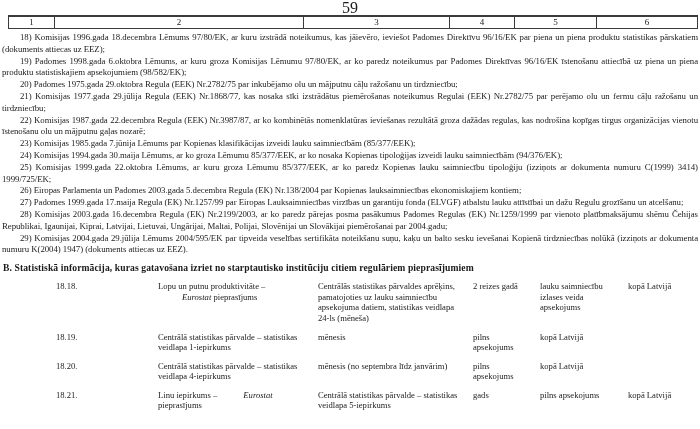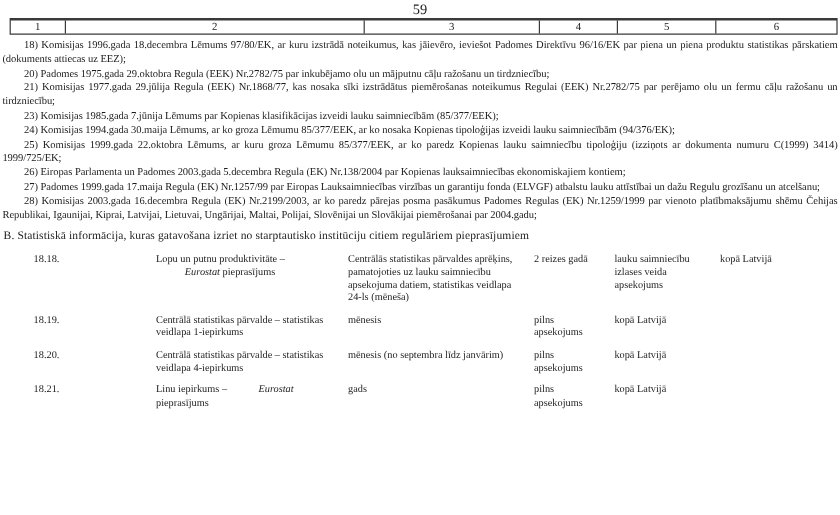--- a/index.html
+++ b/index.html
@@ -6,21 +6,21 @@
   body {
     width: 700px; height: 429px;
     background: #ffffff;
     color: #1b1b1b;
     font-family: "Liberation Serif", "DejaVu Serif", serif;
     overflow: hidden;
     position: relative;
   }
   .page-number {
     text-align: center;
-    font-size: 12px;
+    font-size: 16px;
     padding-top: 2px;
     height: 12px;
     line-height: 12px;
   }
   .header-table {
     display: flex;
     margin: 1px 0 3px 8px;
     width: 690px;
     border: 1px solid #3a3a3a;
     border-top: 2px solid #3a3a3a;
@@ -47,31 +47,32 @@
   }
   .para {
     margin: 0;
     text-indent: 18px;
     font-size: 8.8px;
     line-height: 11.8px;
     letter-spacing: -0.05px;
   }
   .section-heading {
     font-size: 9.6px;
-    font-weight: normal;
+    font-weight: bold;
     margin: 6px 0 8px 3px;
     letter-spacing: 0.1px;
   }
   .data-table { margin-left: 28px; }
   .drow {
     display: grid;
     grid-template-columns: 102px 160px 155px 67px 88px auto;
     margin-bottom: 8px;
     font-size: 8.6px;
     line-height: 10.6px;
+    margin-left: 28px;
   }
   .dc { padding-right: 10px; }
   .em { font-style: italic; padding-left: 24px; }
 </style>
 </head>
 <body>
 
 <div class="page">
 
   <div class="page-number">59</div>
@@ -80,28 +81,31 @@
     <div class="hcell hc1">1</div>
     <div class="hcell hc2">2</div>
     <div class="hcell hc3">3</div>
     <div class="hcell hc4">4</div>
     <div class="hcell hc5">5</div>
     <div class="hcell hc6">6</div>
   </div>
 
   <div class="paras">
     <p class="para">18) Komisijas 1996.gada 18.decembra Lēmums 97/80/EK, ar kuru izstrādā noteikumus, kas jāievēro, ieviešot Padomes Direktīvu 96/16/EK par piena un piena produktu statistikas pārskatiem (dokuments attiecas uz EEZ);</p>
+    <p class="para">19) Padomes 1998.gada 6.oktobra Lēmums, ar kuru groza Komisijas Lēmumu 97/80/EK, ar ko paredz noteikumus par Padomes Direktīvas 96/16/EK īstenošanu attiecībā uz piena un piena produktu statistiskajiem apsekojumiem (98/582/EK);</p>
     <p class="para">20) Padomes 1975.gada 29.oktobra Regula (EEK) Nr.2782/75 par inkubējamo olu un mājputnu cāļu ražošanu un tirdzniecību;</p>
     <p class="para">21) Komisijas 1977.gada 29.jūlija Regula (EEK) Nr.1868/77, kas nosaka sīki izstrādātus piemērošanas noteikumus Regulai (EEK) Nr.2782/75 par perējamo olu un fermu cāļu ražošanu un tirdzniecību;</p>
+    <p class="para">22) Komisijas 1987.gada 22.decembra Regula (EEK) Nr.3987/87, ar ko kombinētās nomenklatūras ieviešanas rezultātā groza dažādas regulas, kas nodrošina kopīgas tirgus organizācijas vienotu īstenošanu olu un mājputnu gaļas nozarē;</p>
     <p class="para">23) Komisijas 1985.gada 7.jūnija Lēmums par Kopienas klasifikācijas izveidi lauku saimniecībām (85/377/EEK);</p>
     <p class="para">24) Komisijas 1994.gada 30.maija Lēmums, ar ko groza Lēmumu 85/377/EEK, ar ko nosaka Kopienas tipoloģijas izveidi lauku saimniecībām (94/376/EK);</p>
     <p class="para">25) Komisijas 1999.gada 22.oktobra Lēmums, ar kuru groza Lēmumu 85/377/EEK, ar ko paredz Kopienas lauku saimniecību tipoloģiju (izziņots ar dokumenta numuru C(1999) 3414) 1999/725/EK;</p>
     <p class="para">26) Eiropas Parlamenta un Padomes 2003.gada 5.decembra Regula (EK) Nr.138/2004 par Kopienas lauksaimniecības ekonomiskajiem kontiem;</p>
     <p class="para">27) Padomes 1999.gada 17.maija Regula (EK) Nr.1257/99 par Eiropas Lauksaimniecības virzības un garantiju fonda (ELVGF) atbalstu lauku attīstībai un dažu Regulu grozīšanu un atcelšanu;</p>
     <p class="para">28) Komisijas 2003.gada 16.decembra Regula (EK) Nr.2199/2003, ar ko paredz pārejas posma pasākumus Padomes Regulas (EK) Nr.1259/1999 par vienoto platībmaksājumu shēmu Čehijas Republikai, Igaunijai, Kiprai, Latvijai, Lietuvai, Ungārijai, Maltai, Polijai, Slovēnijai un Slovākijai piemērošanai par 2004.gadu;</p>
+    <p class="para">29) Komisijas 2004.gada 29.jūlija Lēmums 2004/595/EK par tipveida veselības sertifikāta noteikšanu suņu, kaķu un balto sesku ievešanai Kopienā tirdzniecības nolūkā (izziņots ar dokumenta numuru K(2004) 1947) (dokuments attiecas uz EEZ).</p>
   </div>
 
   <h2 class="section-heading">B. Statistiskā informācija, kuras gatavošana izriet no starptautisko institūciju citiem regulāriem pieprasījumiem</h2>
 
   <div class="data-table">
 
     <div class="drow">
       <div class="dc">18.18.</div>
       <div class="dc"><span>Lopu un putnu produktivitāte – </span><span class="em">Eurostat</span><span> pieprasījums</span></div>
       <div class="dc">Centrālās statistikas pārvaldes aprēķins, pamatojoties uz lauku saimniecību apsekojuma datiem, statistikas veidlapa 24-ls (mēneša)</div>
@@ -122,19 +126,20 @@
       <div class="dc">18.20.</div>
       <div class="dc">Centrālā statistikas pārvalde – statistikas veidlapa 4-iepirkums</div>
       <div class="dc">mēnesis (no septembra līdz janvārim)</div>
       <div class="dc">pilns apsekojums</div>
       <div class="dc">kopā Latvijā</div>
     </div>
 
     <div class="drow">
       <div class="dc">18.21.</div>
       <div class="dc"><span>Linu iepirkums – </span><span class="em">Eurostat</span><span> pieprasījums</span></div>
+      <div class="dc">Centrālā statistikas pārvalde – statistikas veidlapa 5-iepirkums</div>
       <div class="dc">gads</div>
       <div class="dc">pilns apsekojums</div>
       <div class="dc">kopā Latvijā</div>
     </div>
 
   </div>
 </div>
 
 </body></html>

